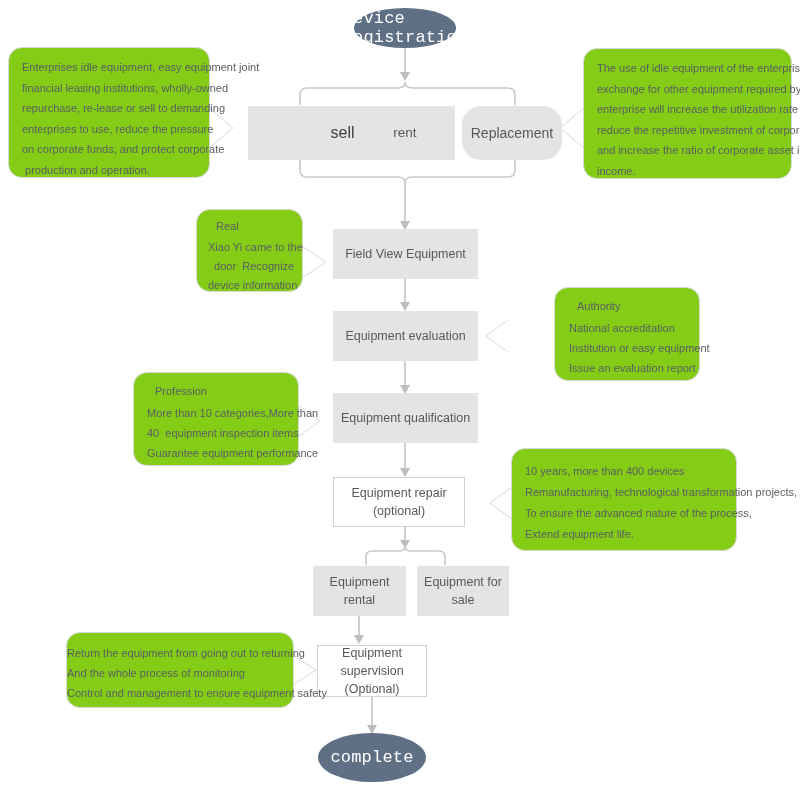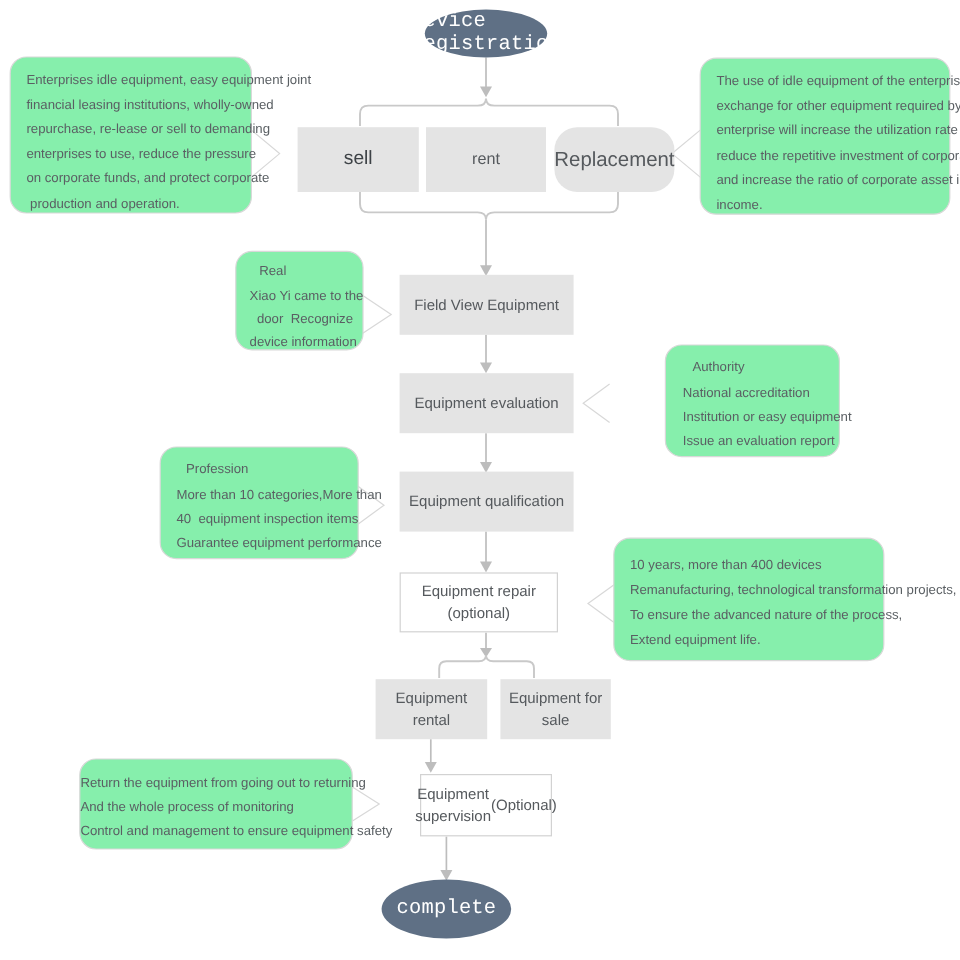--- a/index.html
+++ b/index.html
@@ -44,30 +44,30 @@
     text-align: center;
     font-size: 12.5px;
     color: #55595d;
     line-height: 1.45;
   }
   .pbox.white {
     background: #ffffff;
     border: 1px solid #d2d2d2;
     box-sizing: border-box;
   }
-  .pbox.big   { font-size: 16px; color: #3d4246; }
+  .pbox.big   { font-size: 16px; color: #3d4246; padding-left: 44px; }
   .pbox.mid   { font-size: 13.5px; }
-  .pbox.small { font-size: 17px; border-radius: 19px; }
+  .pbox.small { font-size: 14px; border-radius: 19px; }
 
   
   .callout {
     box-sizing: border-box;
     border: 1px solid #d8d8d8;
     border-radius: 14px;
-    background: #86efac;
+    background: #84cc16;
     font-size: 11px;
     line-height: 20.5px;
     color: #5a5f63;
     padding: 9px 13px;
   }
   .callout .ttl {
     display: block;
     padding-left: 8px;
     margin-bottom: 2px;
   }
@@ -160,21 +160,21 @@
     <span>Equipment repair (optional)</span>
   </div>
 
   <div class="abs pbox" style="left:313px;top:566px;width:93px;height:50px;">
     <span>Equipment  rental</span>
   </div>
   <div class="abs pbox" style="left:417px;top:566px;width:92px;height:50px;">
     <span>Equipment for sale</span>
   </div>
 
-  <div class="abs pbox white" style="left:317px;top:645px;width:110px;height:52px;flex-direction:row;margin-left:33px;">
+  <div class="abs pbox white" style="left:317px;top:645px;width:110px;height:52px;flex-direction:column;">
     <span>Equipment supervision</span>
     <span>(Optional)</span>
   </div>
 
   <div class="abs ellipse" style="left:318px;top:733px;width:108px;height:49px;">
     <span>complete</span>
   </div>
 
   <div class="abs callout" style="left:8px;top:47px;width:202px;height:131px;">
     <span class="ln">Enterprises idle equipment, easy equipment joint</span>

